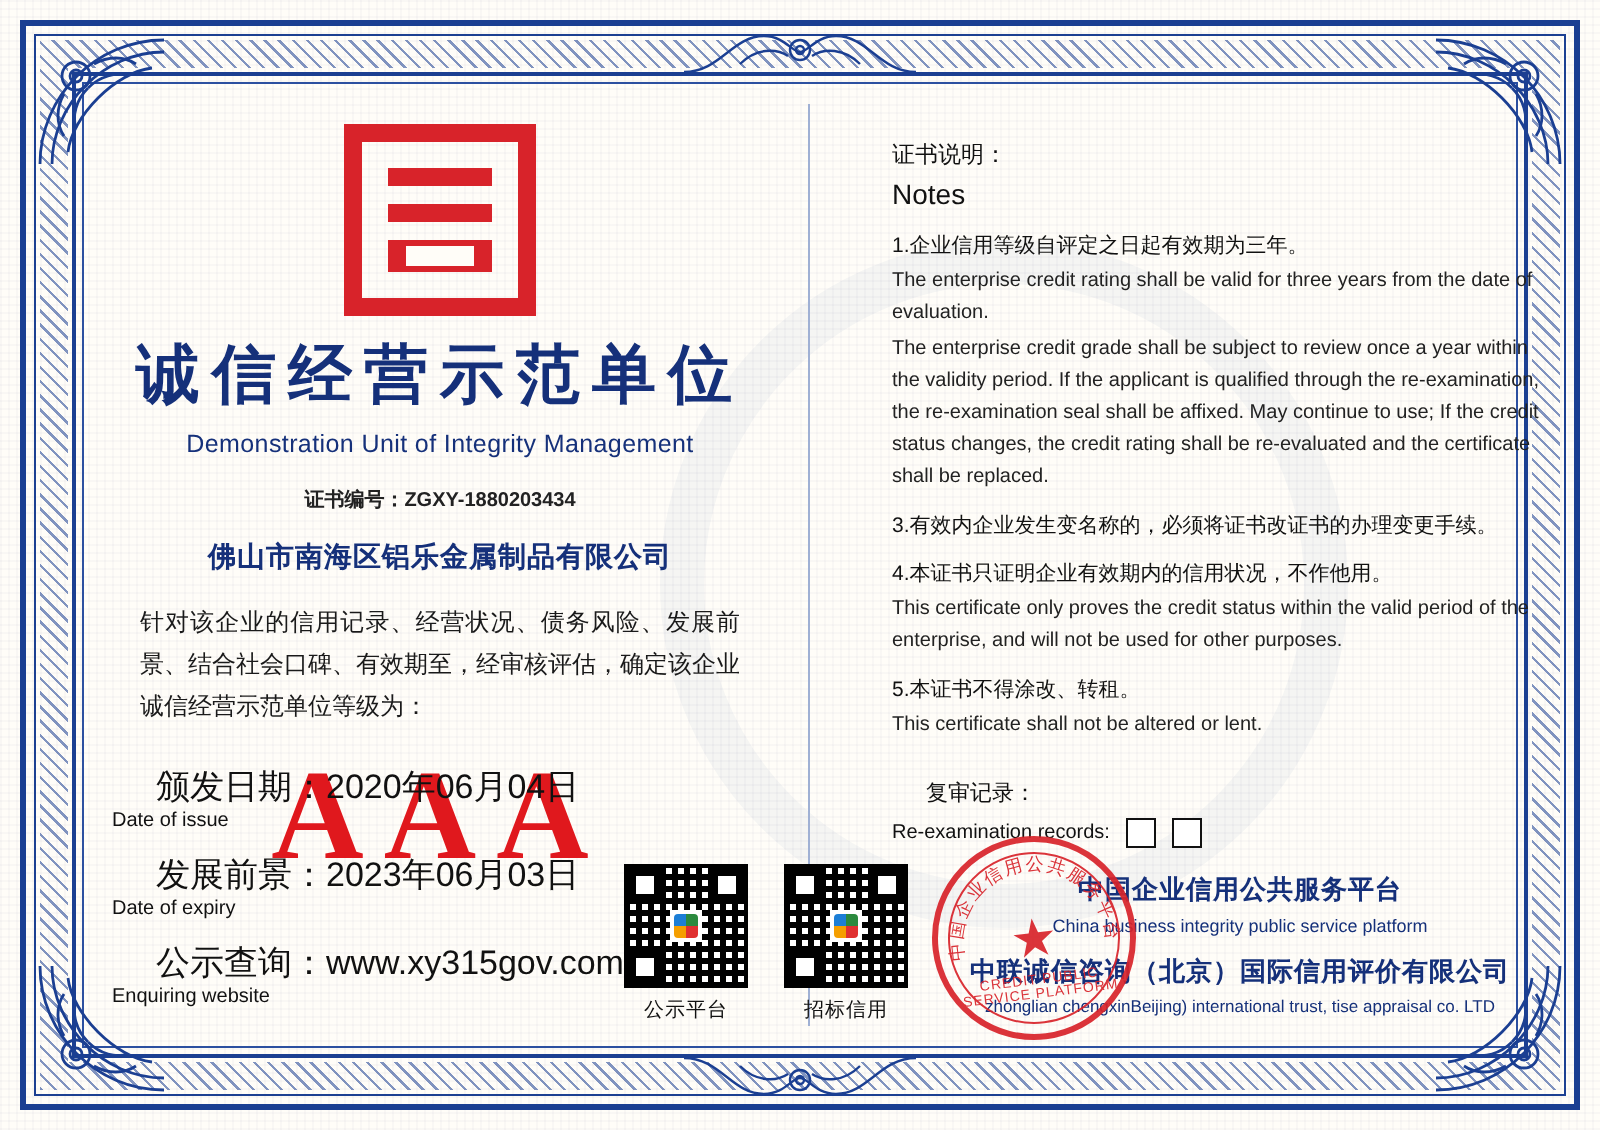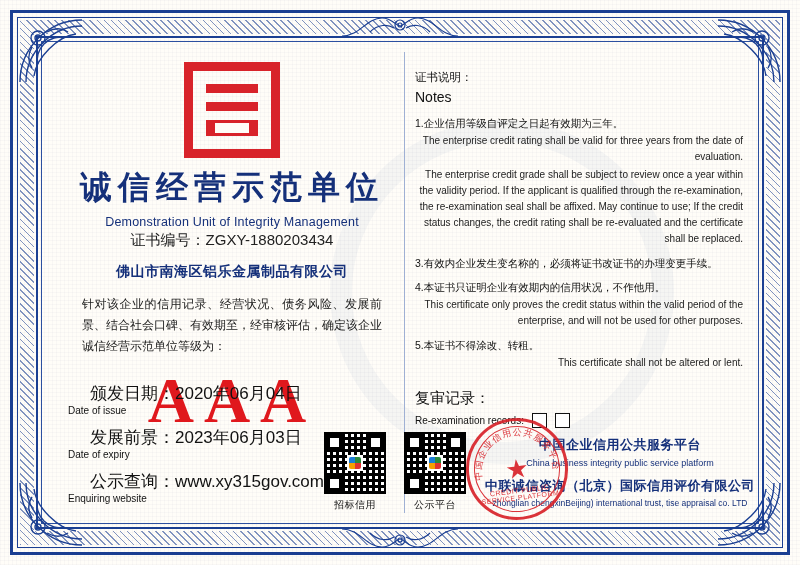--- a/index.html
+++ b/index.html
@@ -90,21 +90,21 @@
     position: absolute;
     left: 404px;
     top: 52px;
     bottom: 52px;
     width: 1px;
     background: #9fb0d4;
   }
   
   .left {
     position: absolute;
-    left: 56px;
+    left: 44px;
     top: 48px;
     width: 352px;
     height: 470px;
     text-align: center;
   }
   .seal-logo {
     margin: 14px auto 4px;
     width: 96px;
     height: 96px;
     position: relative;
@@ -144,23 +144,24 @@
     margin-top: 8px;
     font-family: "Liberation Serif", "DejaVu Serif", serif;
   }
   .title-en {
     font-size: 12.5px;
     color: #15307a;
     margin-top: 5px;
     letter-spacing: 0.2px;
   }
   .cert-no {
-    font-size: 15px;
+    font-size: 10px;
     color: #222;
-    margin-top: 2px;
+    margin-top: 14px;
+    font-weight: bold;
   }
   .company {
     font-size: 14px;
     font-weight: bold;
     color: #15307a;
     margin-top: 13px;
     letter-spacing: 0.5px;
     font-family: "Liberation Serif", "DejaVu Serif", serif;
   }
   .desc {
@@ -243,43 +244,42 @@
   }
   .qr-label {
     font-size: 10px;
     color: #111;
     margin-top: 4px;
     letter-spacing: 0.5px;
   }
   
   .right {
     position: absolute;
-    left: 415px;
+    left: 446px;
     top: 70px;
     width: 328px;
     color: #111;
   }
   .notes-head-cn { font-size: 11.5px; margin-bottom: 4px; }
   .notes-head-en { font-size: 14px; margin-bottom: 10px; }
   .note-cn {
     font-size: 10.5px;
     line-height: 16px;
     margin-top: 8px;
   }
   .note-en {
     font-size: 10px;
     line-height: 16px;
     margin-top: 2px;
     color: #222;
-    text-align: right;
   }
   .reexam {
     margin-top: 18px;
   }
-  .reexam-cn { font-size: 15px; }
+  .reexam-cn { font-size: 11px; margin-left: 17px; }
   .reexam-row {
     display: flex;
     align-items: center;
     gap: 8px;
     margin-top: 5px;
   }
   .reexam-en { font-size: 10px; }
   .checkbox {
     width: 13px;
     height: 13px;
@@ -489,30 +489,30 @@
       </div>
 
       <div class="qr-group">
         <div class="qr-item">
           <div class="qr">
             <span class="eye3"></span>
             <span class="logo">
                 <span class="g"></span>
               </span>
           </div>
-          <div class="qr-label">招标信用</div>
+          <div class="qr-label">公示平台</div>
         </div>
         <div class="qr-item">
           <div class="qr">
             <span class="eye3"></span>
             <span class="logo">
                 <span class="g"></span>
               </span>
           </div>
-          <div class="qr-label">公示平台</div>
+          <div class="qr-label">招标信用</div>
         </div>
       </div>
     </div>
   </div>
 
   <div class="right">
     <div class="notes-head-cn">证书说明：</div>
     <div class="notes-head-en">Notes</div>
 
     <div>

